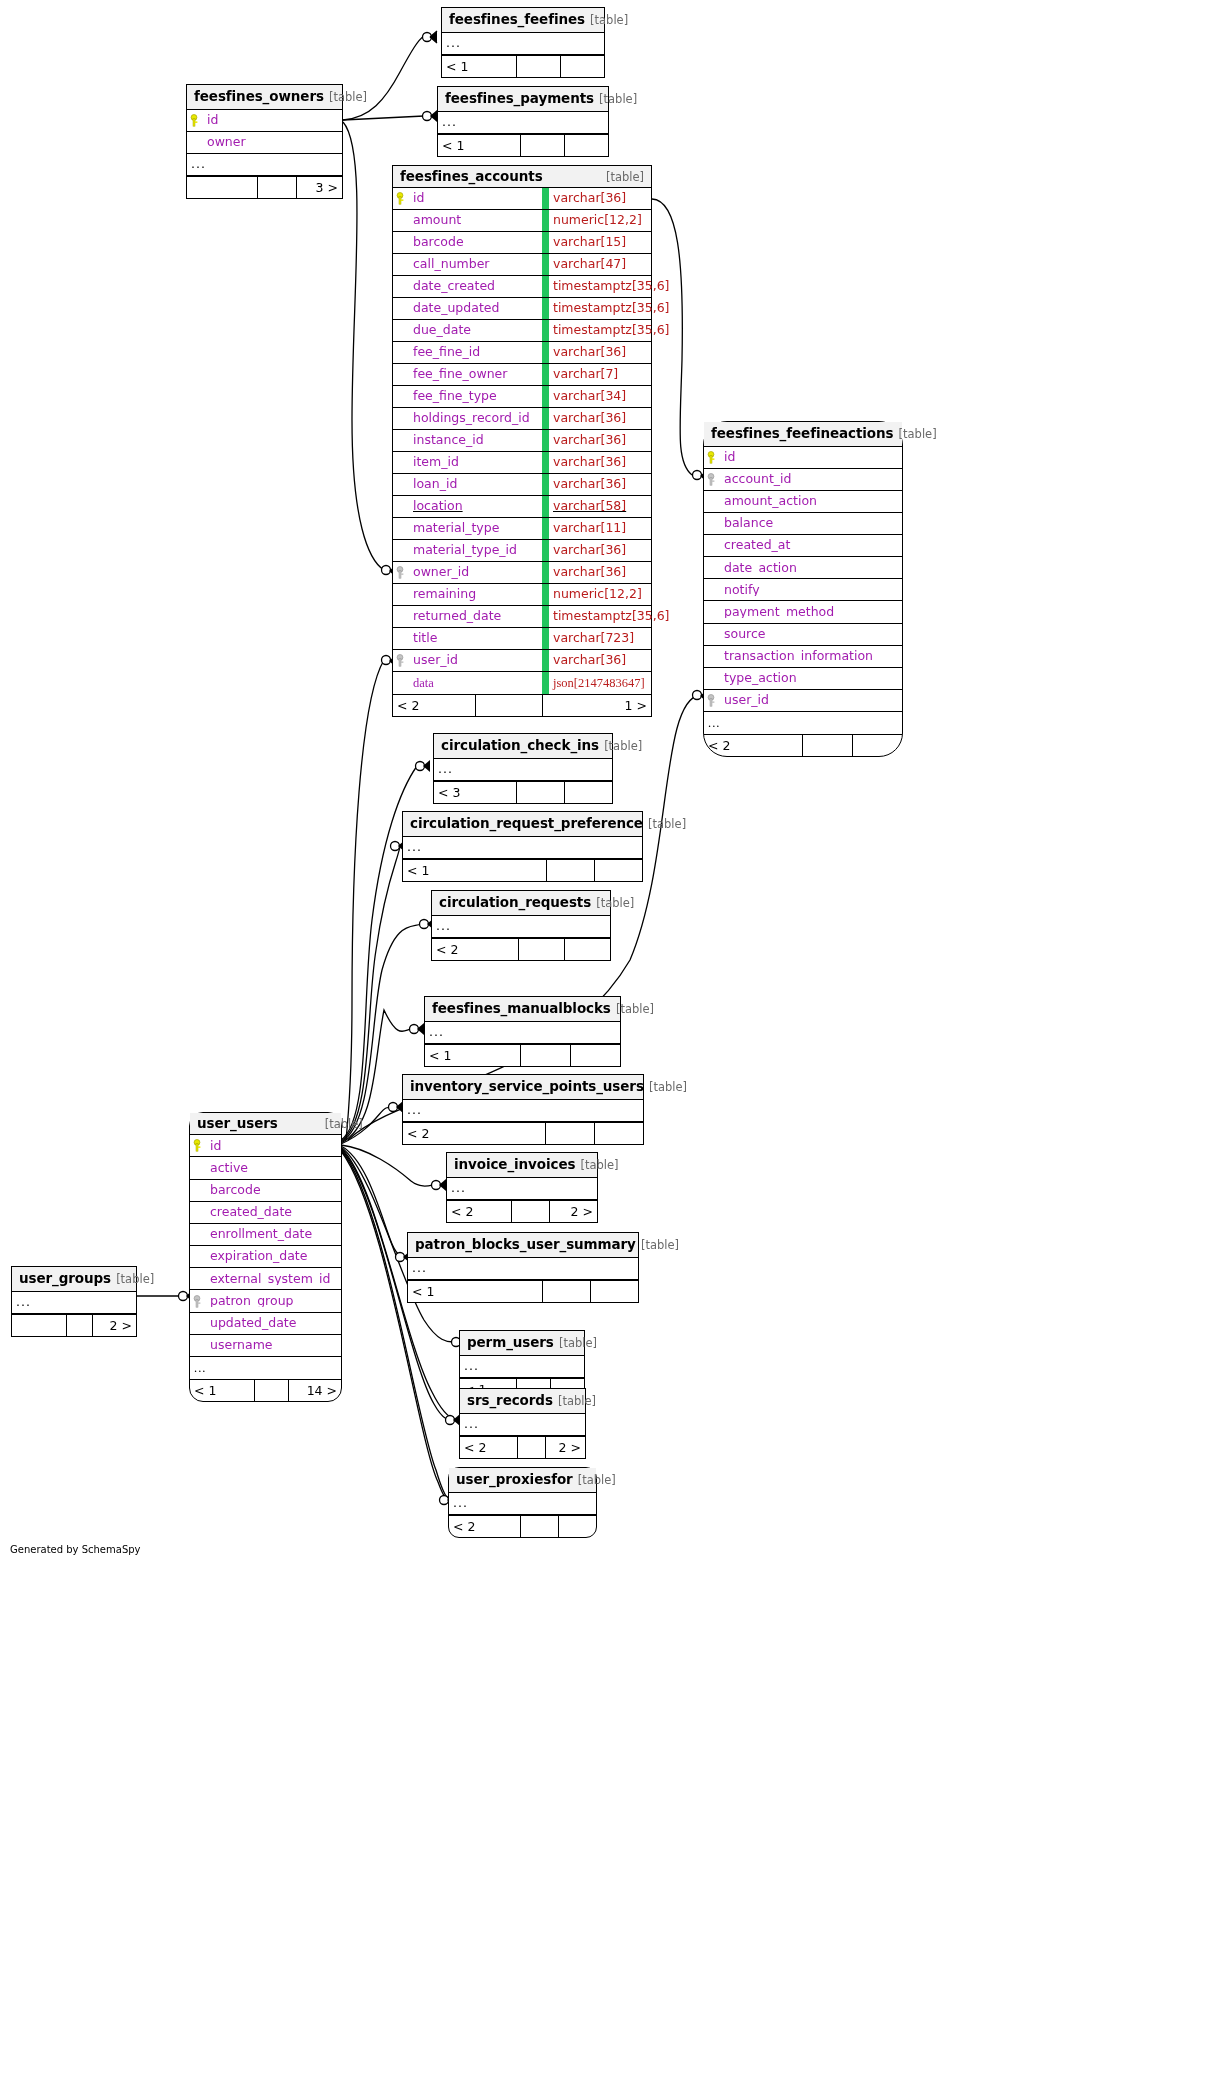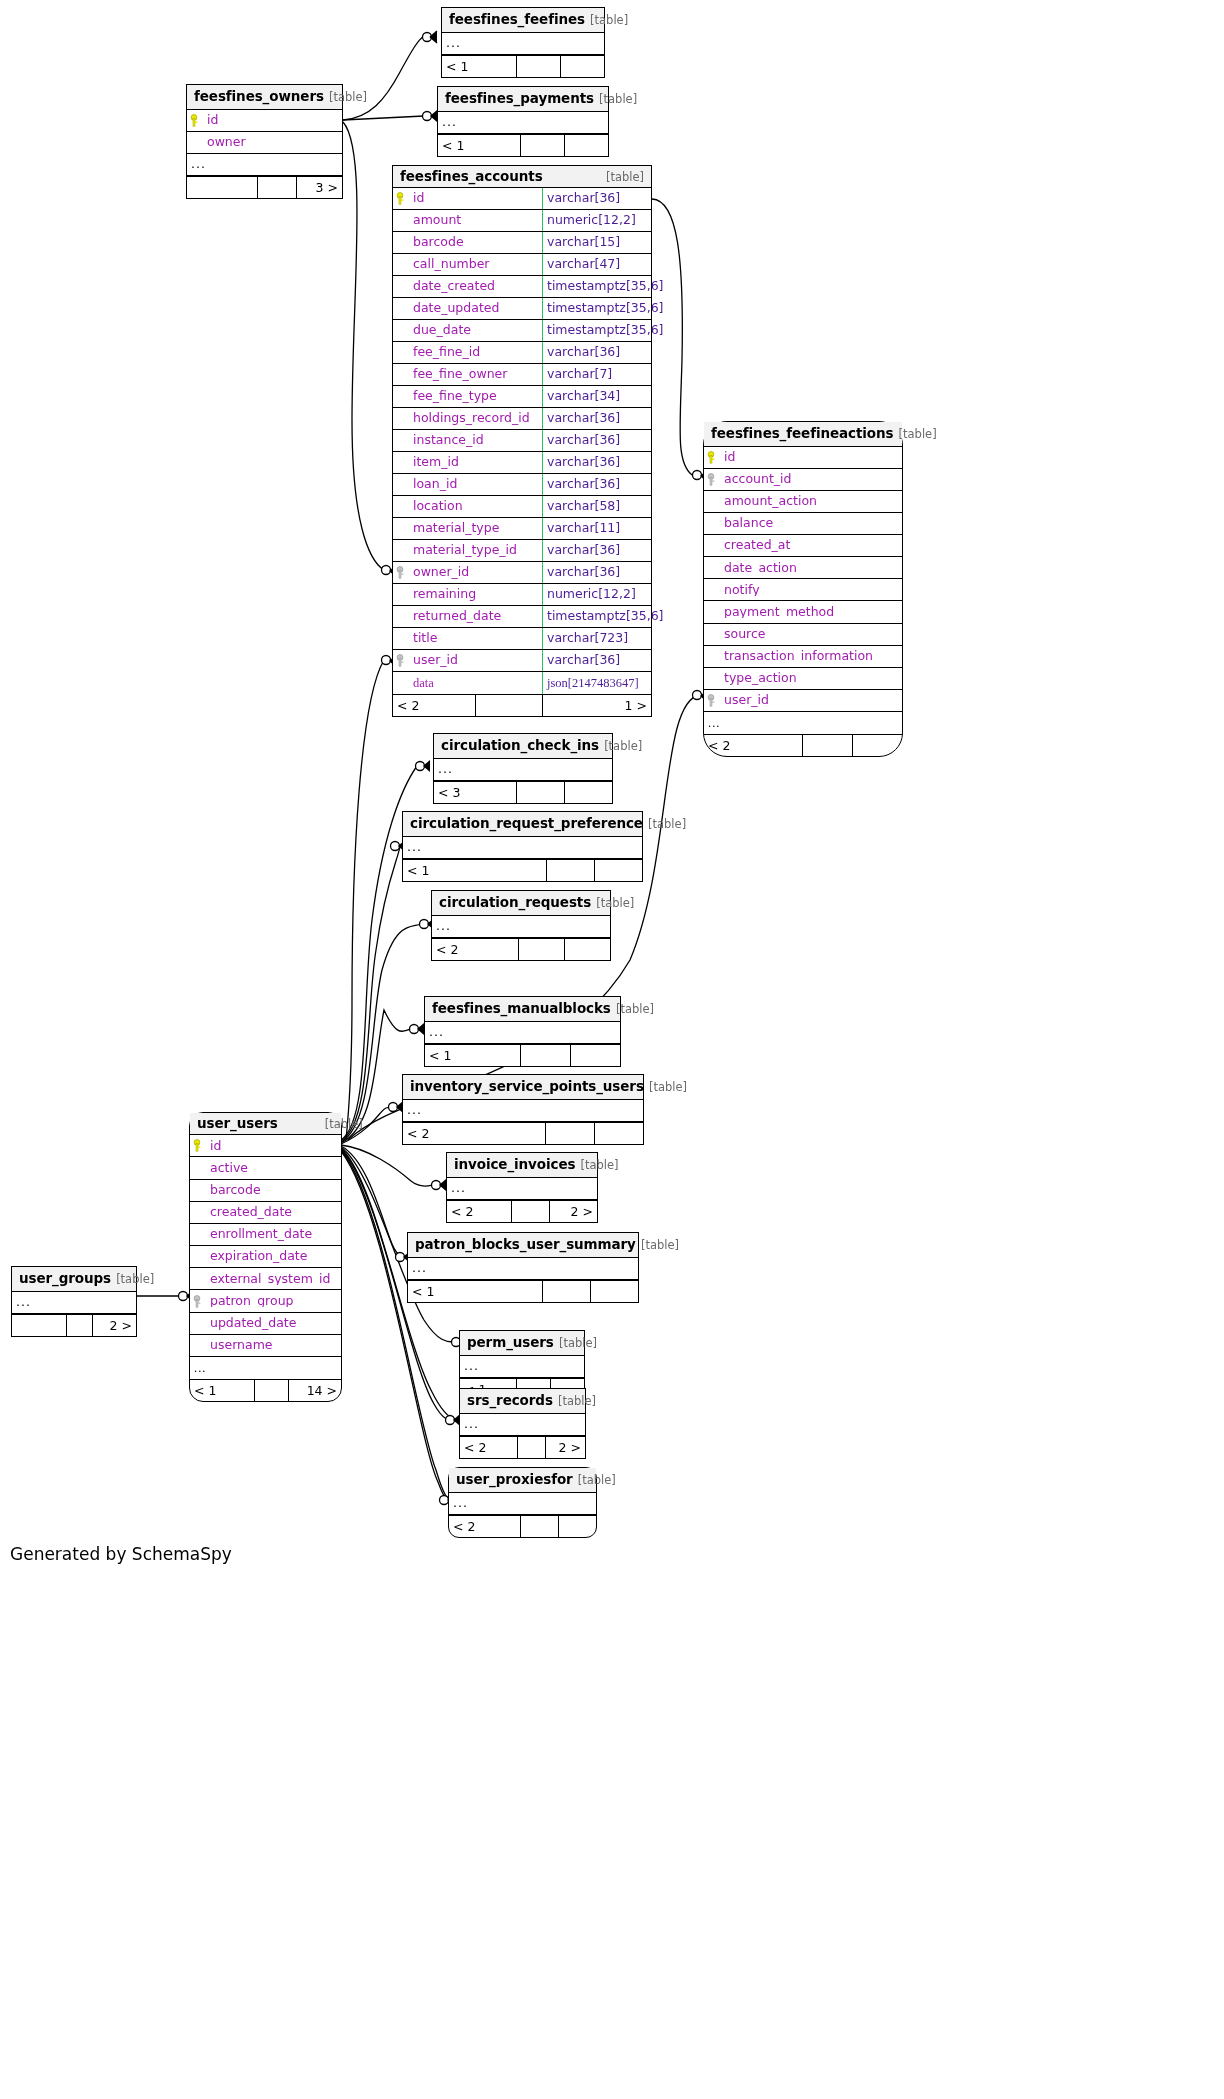--- a/index.html
+++ b/index.html
@@ -20,35 +20,35 @@
          padding:3px 7px 4px 7px;white-space:nowrap;line-height:1.05;}
   .tname{font-weight:bold;font-size:13.5px;color:#000;letter-spacing:-.1px;}
   .ttag{font-size:11.5px;color:#6a6a6a;font-weight:normal;}
   .thead.split{display:flex;justify-content:space-between;align-items:baseline;gap:47px;}
 
   .row{display:flex;border-bottom:1px solid #000;height:22px;align-items:center;
        box-sizing:border-box;}
   .row:last-child{border-bottom:none;font-family:Liberation Serif, serif;}
   .cname{flex:1 1 auto;padding-left:4px;font-size:12.5px;color:#a21caf;
          white-space:nowrap;overflow:hidden;line-height:1;}
-  .ctype{flex:0 0 auto;border-left:1px solid #22c55e;padding:0 4px;
-         font-size:12.5px;color:#4c1d95;white-space:nowrap;line-height:1;
+  .ctype{flex:0 0 auto;border-left:7px solid #22c55e;padding:0 4px;
+         font-size:12.5px;color:#b91c1c;white-space:nowrap;line-height:1;
          display:flex;align-items:center;height:100%;box-sizing:border-box;}
   .keycell{flex:0 0 16px;display:flex;align-items:center;justify-content:center;}
   .keycell svg{display:block;}
   .ell{padding-left:4px;font-size:12.5px;color:#000;letter-spacing:1px;line-height:1;}
 
   .foot{display:flex;height:22px;border-top:1px solid #000;box-sizing:border-box;}
   .foot > div{font-size:12.5px;display:flex;align-items:center;box-sizing:border-box;
               height:100%;padding:0 4px;}
   .foot .fl{justify-content:flex-start;}
   .foot .fr{justify-content:flex-end;}
   .foot .sep{border-left:1px solid #000;}
 
-  .credit{position:absolute;font-size:17px;color:#000;white-space:nowrap;}
+  .credit{position:absolute;font-size:10px;color:#000;white-space:nowrap;}
 </style>
 </head>
 <body>
 
 <div id="canvas">
 
   <svg class="edges" viewBox="0 0 1224 2099" xmlns="http://www.w3.org/2000/svg">
 
     <path d="M343,120 C370,118 385,100 400,72 C412,50 418,40 424,36"></path>
 
@@ -266,21 +266,21 @@
         <div class="row" style="height:22px;">
           <span class="keycell"></span>
           <span class="cname">item_id</span>
           <span class="ctype" style="width:109px;">varchar[36]</span>
         </div>
         <div class="row" style="height:22px;">
           <span class="keycell"></span>
           <span class="cname">loan_id</span>
           <span class="ctype" style="width:109px;">varchar[36]</span>
         </div>
-        <div class="row" style="height:22px;">
+        <div class="row" style="height:22px;text-decoration:underline;">
           <span class="keycell"></span>
           <span class="cname">location</span>
           <span class="ctype" style="width:109px;">varchar[58]</span>
         </div>
         <div class="row" style="height:22px;">
           <span class="keycell"></span>
           <span class="cname">material_type</span>
           <span class="ctype" style="width:109px;">varchar[11]</span>
         </div>
         <div class="row" style="height:22px;">

